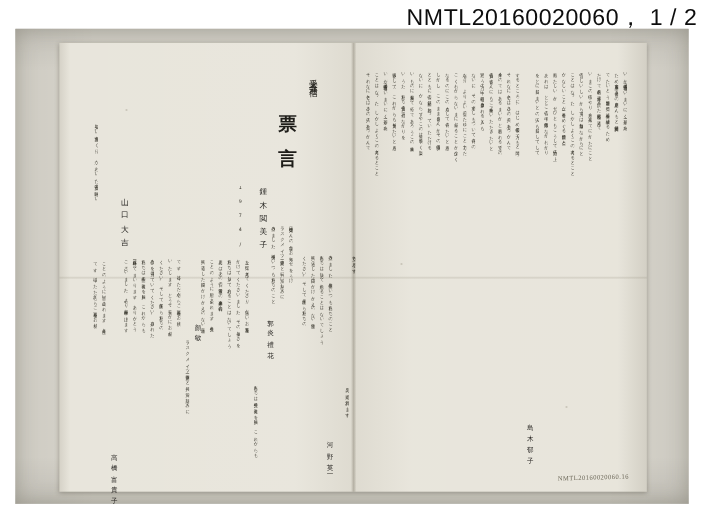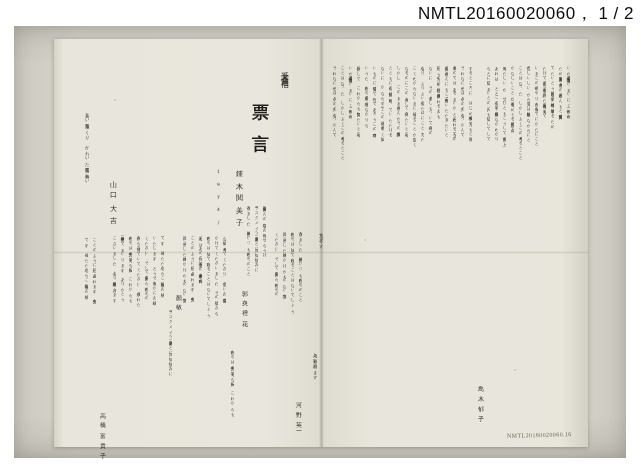--- a/index.html
+++ b/index.html
@@ -17,21 +17,21 @@
     position: relative;
     width: 640px;
     height: 466px;
     background: #ffffff;
   }
   
   #header-label {
     position: absolute;
     top: 2px;
     right: 6px;
-    font-size: 17px;
+    font-size: 21px;
     letter-spacing: 0.5px;
     color: #0d0d0d;
     font-family: "Liberation Sans", sans-serif;
     white-space: nowrap;
   }
   
   #scan-area {
     position: absolute;
     left: 14px;
     top: 26px;

